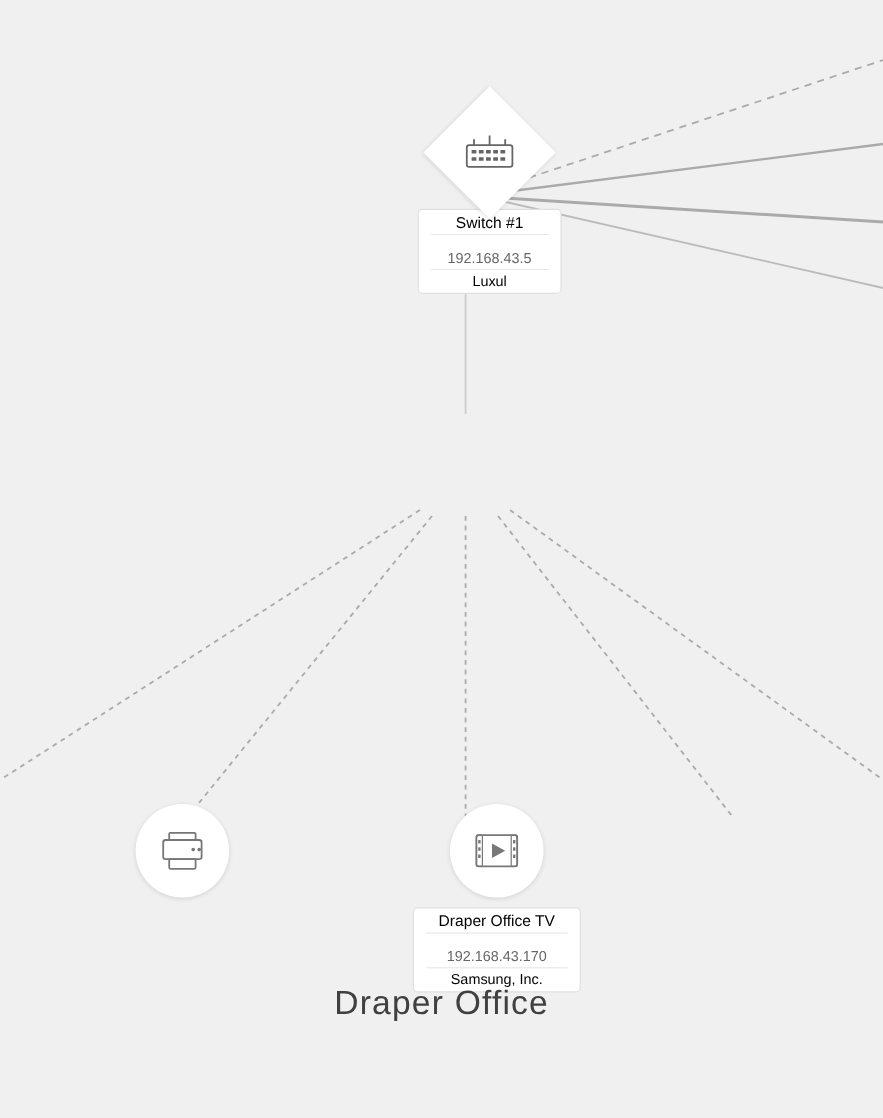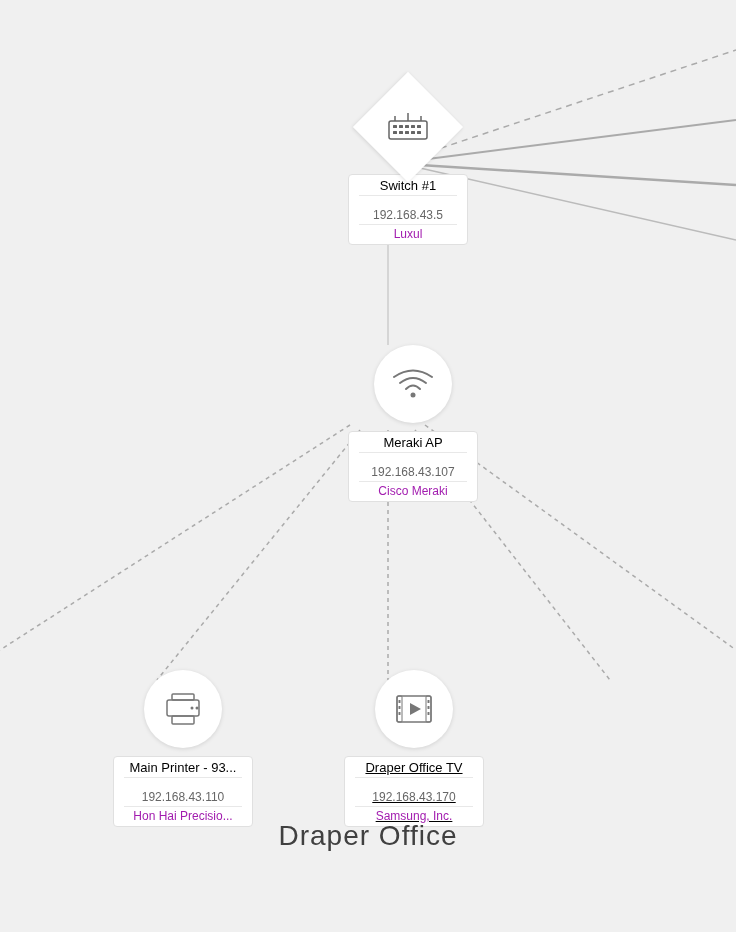--- a/index.html
+++ b/index.html
@@ -80,21 +80,21 @@
     .info-box .device-ip {
       font-size: 12px;
       color: #666;
       border-top: 1px solid #e8e8e8;
       padding-top: 12px;
       margin-top: 2px;
     }
 
     .info-box .device-vendor {
       font-size: 12px;
-      color: #a21caf;
+      color: #000000;
       border-top: 1px solid #e8e8e8;
       padding-top: 2px;
       margin-top: 2px;
     }
 
     
     .switch-icon {
       color: #666;
     }
 
@@ -170,57 +170,35 @@
         </svg>
       </div>
     </div>
     <div class="info-box" style="margin-top: 8px; min-width: 120px;">
       <div class="device-name">Switch #1</div>
       <div class="device-ip">192.168.43.5</div>
       <div class="device-vendor">Luxul</div>
     </div>
   </div>
 
-  <div class="node" style="left: 348px; top: 345px;">
-    <div class="icon-circle" style="width:78px; height:78px;">
-      <svg width="44" height="38" viewBox="0 0 44 38" fill="none" class="wifi-icon">
-
-        <path d="M22 30 L22 30" stroke="#777" stroke-width="3" stroke-linecap="round"></path>
-        <circle cx="22" cy="30" r="2.5" fill="#777"></circle>
-        <path d="M15 24 Q22 17 29 24" stroke="#777" stroke-width="2" fill="none" stroke-linecap="round"></path>
-        <path d="M9 18 Q22 8 35 18" stroke="#777" stroke-width="2" fill="none" stroke-linecap="round"></path>
-        <path d="M3 12 Q22 -1 41 12" stroke="#777" stroke-width="2" fill="none" stroke-linecap="round"></path>
-      </svg>
-    </div>
-    <div class="info-box" style="margin-top: 8px; min-width: 130px;">
-      <div class="device-name">Meraki AP</div>
-      <div class="device-ip">192.168.43.107</div>
-      <div class="device-vendor">Cisco Meraki</div>
-    </div>
-  </div>
 
   <div class="node" style="left: 113px; top: 670px;">
     <div class="icon-circle" style="width:78px; height:78px;">
       <svg width="42" height="38" viewBox="0 0 42 38" fill="none" class="printer-icon">
 
         <rect x="10" y="4" width="22" height="6" rx="1" stroke="#777" stroke-width="1.5" fill="none"></rect>
 
         <rect x="5" y="10" width="32" height="16" rx="2" stroke="#777" stroke-width="1.5" fill="none"></rect>
 
         <rect x="10" y="26" width="22" height="8" rx="1" stroke="#777" stroke-width="1.5" fill="none"></rect>
 
         <circle cx="30" cy="18" r="1.5" fill="#777"></circle>
         <circle cx="35" cy="18" r="1.5" fill="#777"></circle>
       </svg>
     </div>
-    <div class="info-box" style="margin-top: 8px; min-width: 140px;">
-      <div class="device-name">Main Printer - 93...</div>
-      <div class="device-ip">192.168.43.110</div>
-      <div class="device-vendor">Hon Hai Precisio...</div>
-    </div>
   </div>
 
   <div class="node" style="left: 344px; top: 670px;">
     <div class="icon-circle" style="width:78px; height:78px;">
       <svg width="42" height="38" viewBox="0 0 42 38" fill="none" class="media-icon">
 
         <rect x="4" y="6" width="34" height="26" rx="2" stroke="#777" stroke-width="1.5" fill="none"></rect>
 
         <rect x="4" y="6" width="5" height="26" rx="1" stroke="#777" stroke-width="1" fill="none"></rect>
         <rect x="33" y="6" width="5" height="26" rx="1" stroke="#777" stroke-width="1" fill="none"></rect>
@@ -229,21 +207,21 @@
         <rect x="5.5" y="16" width="2" height="3" rx="0.5" fill="#777"></rect>
         <rect x="5.5" y="22" width="2" height="3" rx="0.5" fill="#777"></rect>
 
         <rect x="34.5" y="10" width="2" height="3" rx="0.5" fill="#777"></rect>
         <rect x="34.5" y="16" width="2" height="3" rx="0.5" fill="#777"></rect>
         <rect x="34.5" y="22" width="2" height="3" rx="0.5" fill="#777"></rect>
 
         <polygon points="17,13 17,25 28,19" fill="#777"></polygon>
       </svg>
     </div>
-    <div class="info-box" style="margin-top: 8px; min-width: 140px; text-decoration: underline;">
+    <div class="info-box" style="margin-top: 8px; min-width: 140px;">
       <div class="device-name">Draper Office TV</div>
       <div class="device-ip">192.168.43.170</div>
       <div class="device-vendor">Samsung, Inc.</div>
     </div>
   </div>
 
 
   <div class="bottom-label" style="left: 50%; transform: translateX(-50%); bottom: 80px;">
     <span style="font-size: 28px; font-weight: 300; color: #404040; letter-spacing: 1px;">Draper Office</span>
   </div>

